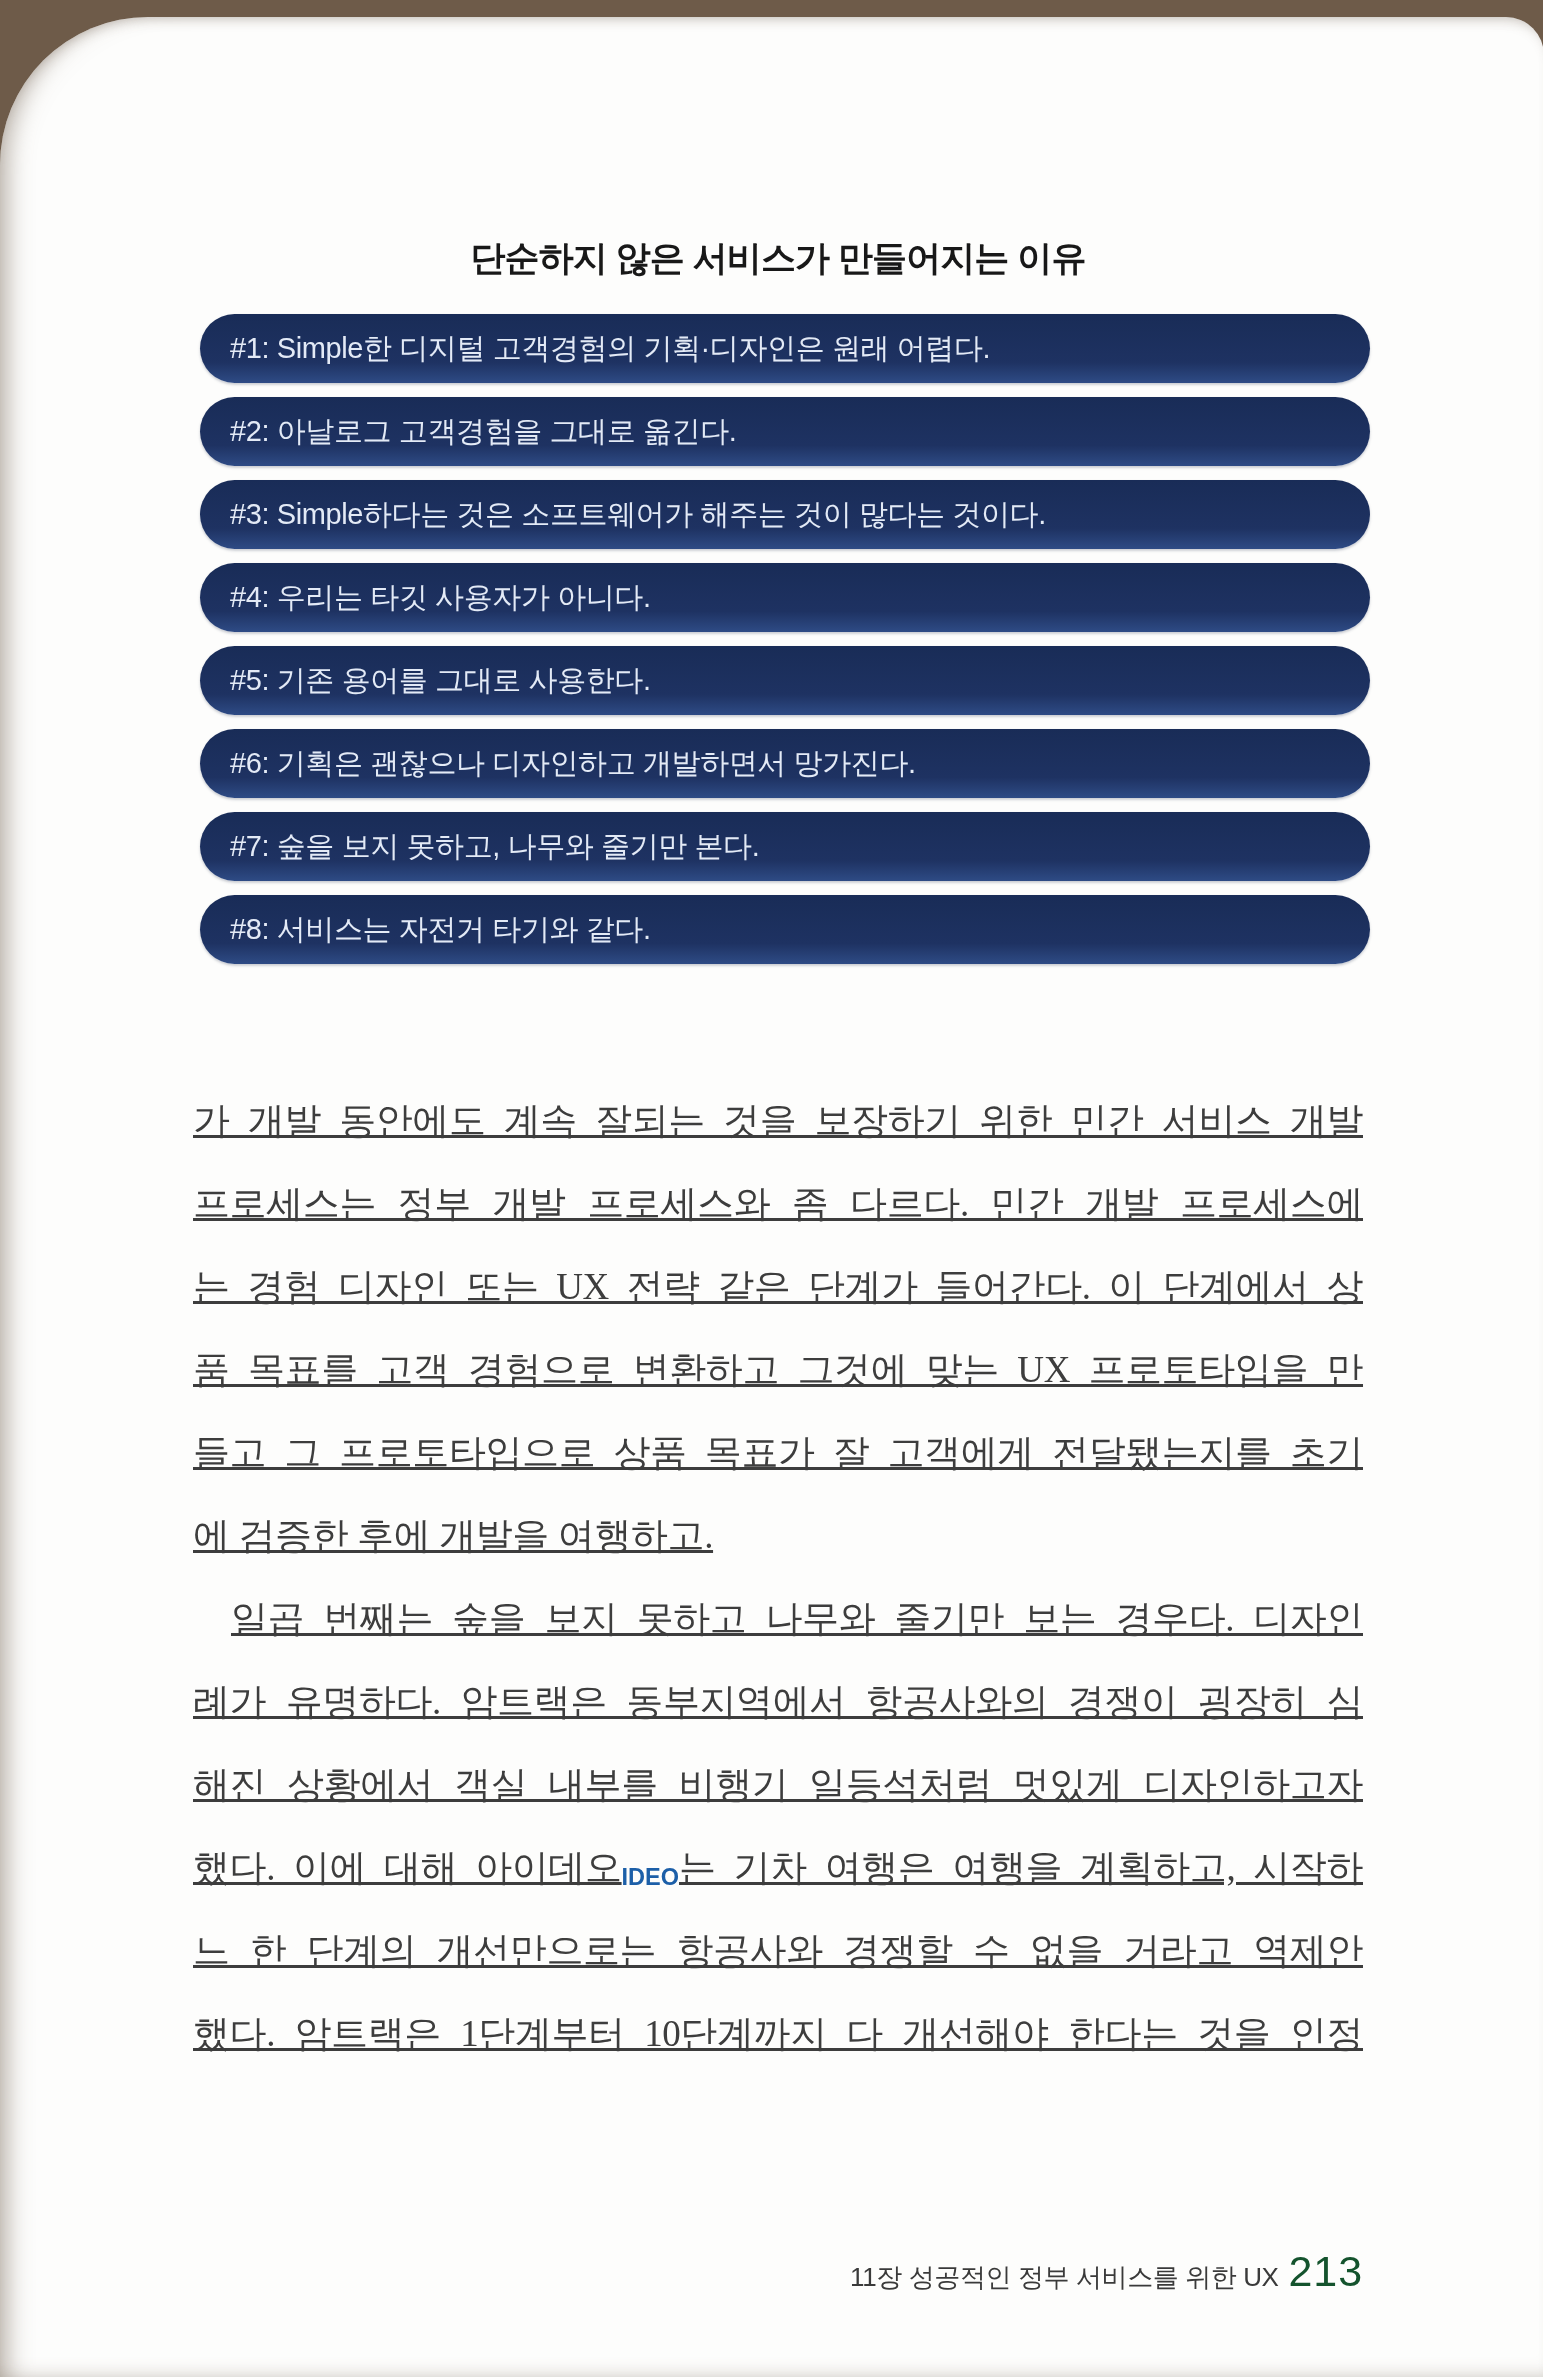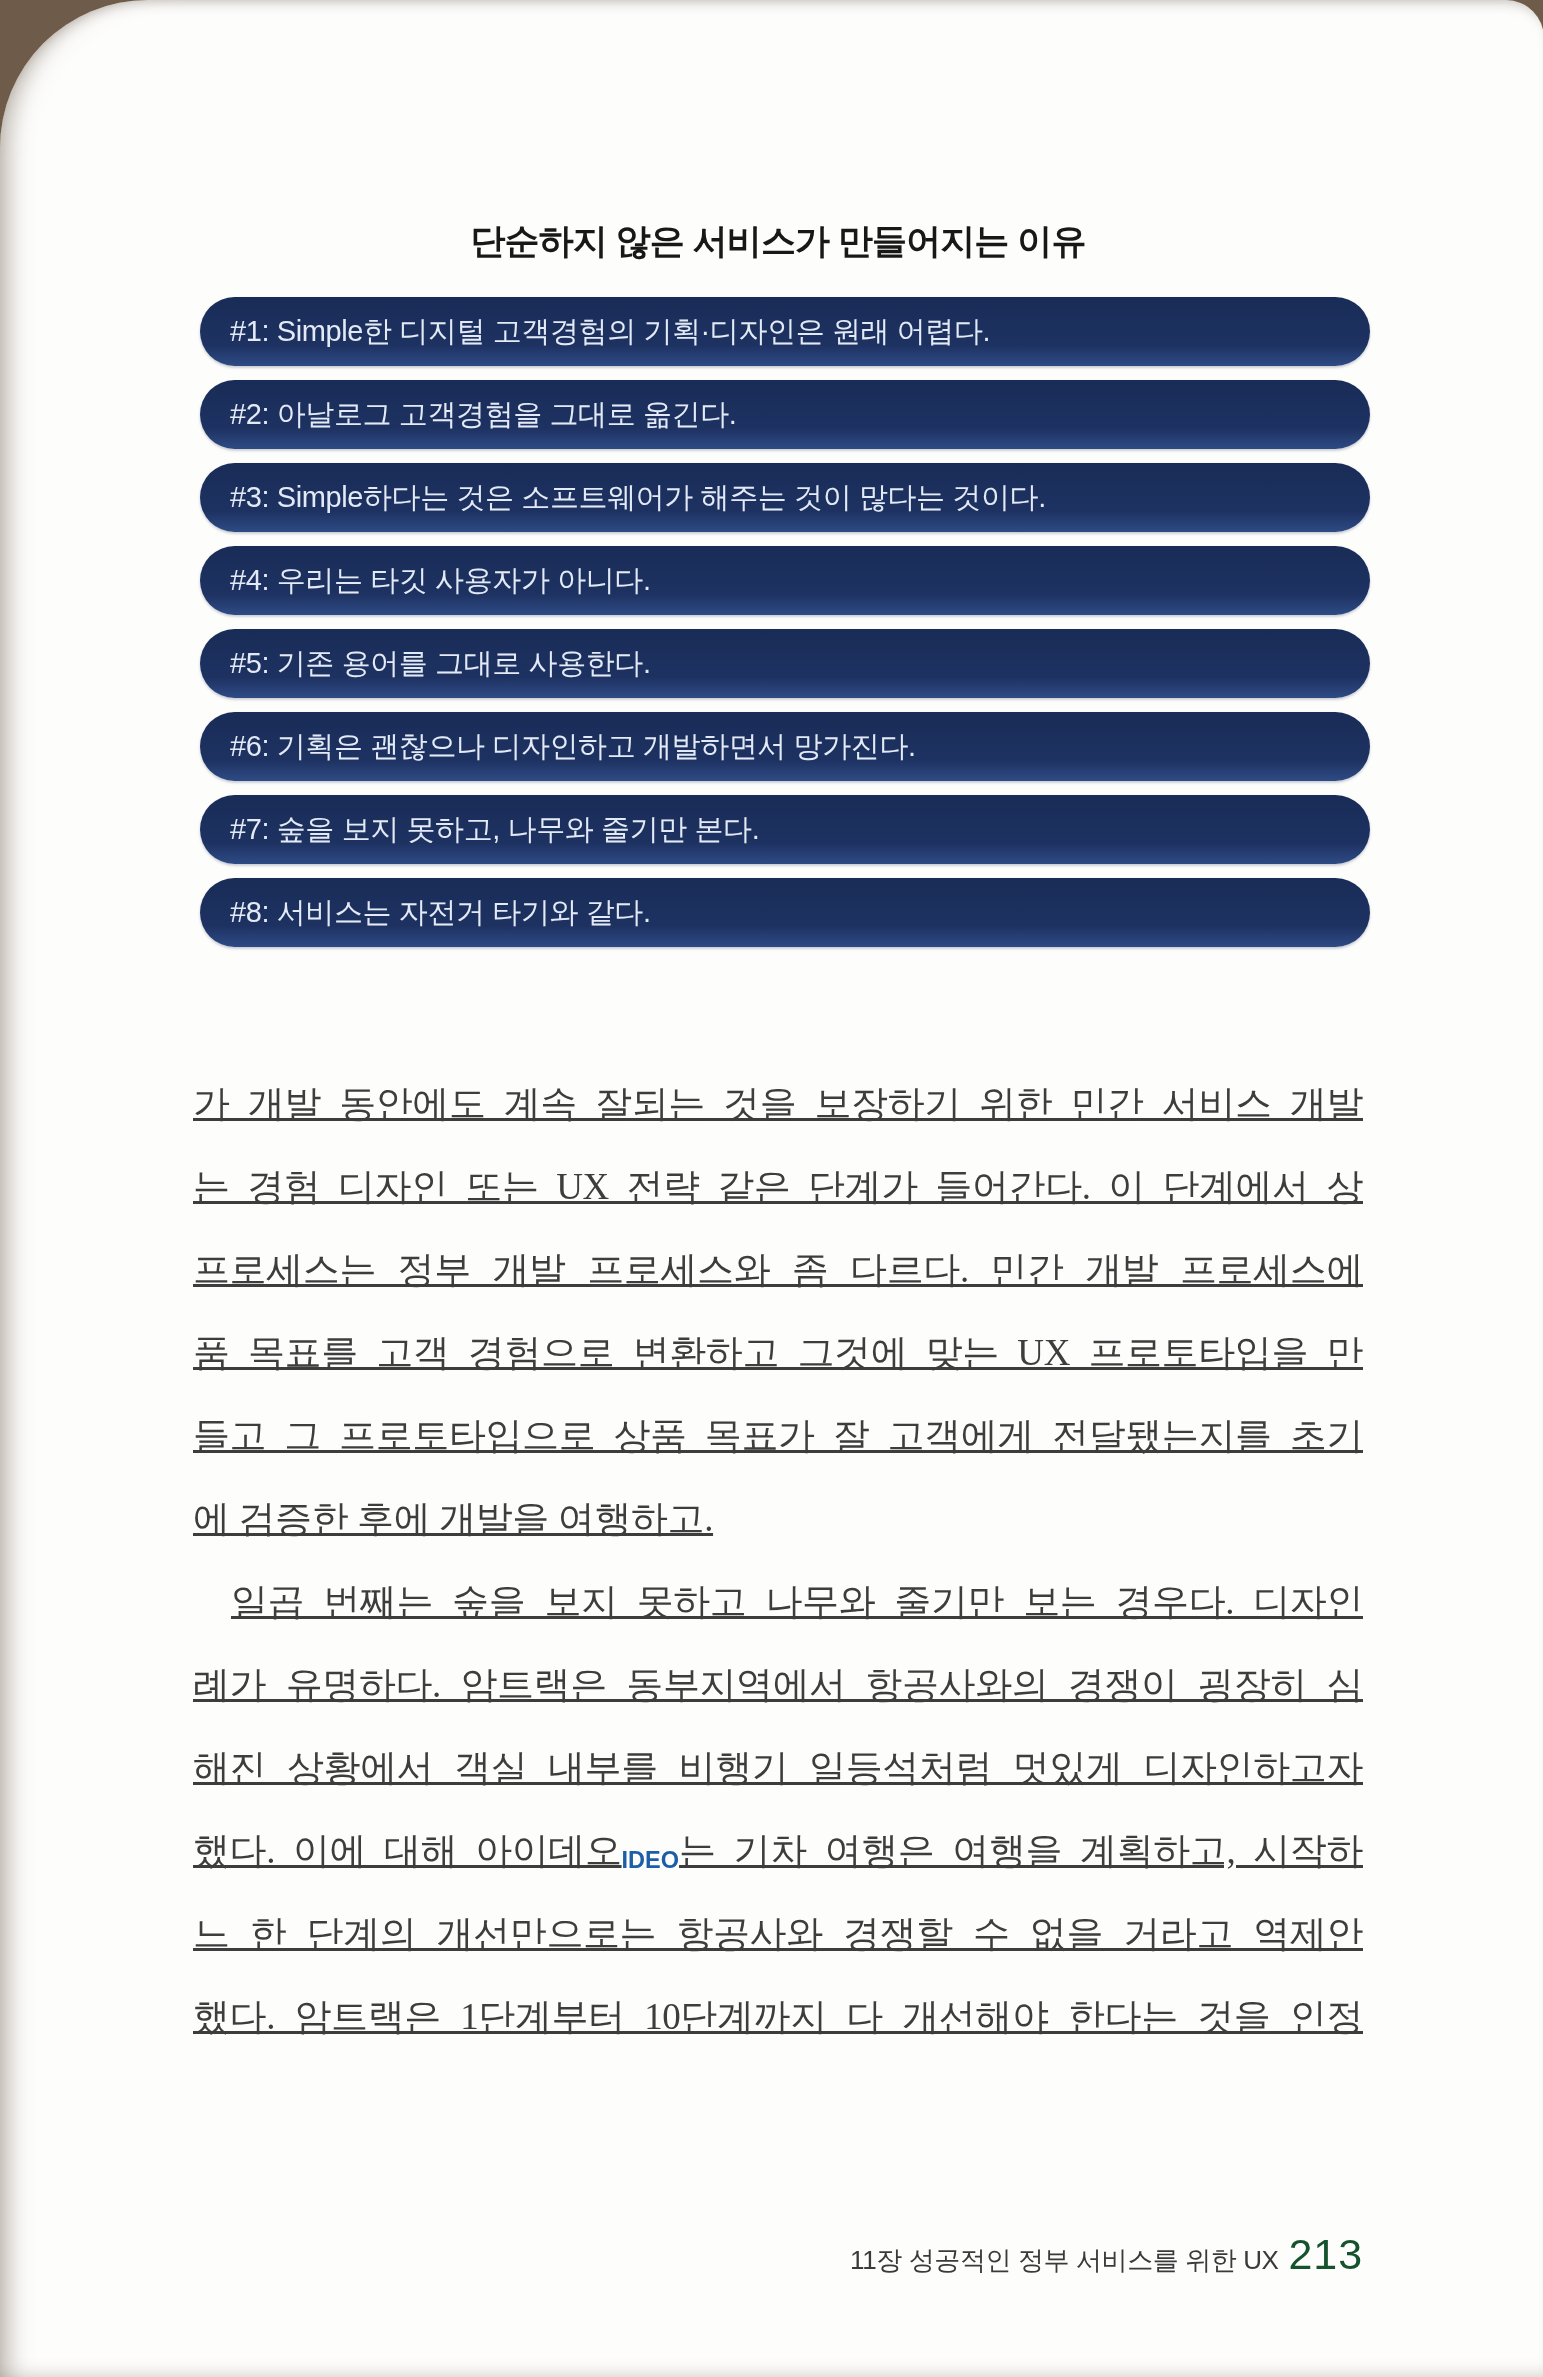--- a/index.html
+++ b/index.html
@@ -11,20 +11,21 @@
     font-family:"Liberation Sans", sans-serif;
   }
   .page{
     position:absolute;inset:0;
     background:#fdfdfc;
     border-radius:148px 38px 0 0;
     box-shadow:
       inset 22.7px 0 24.4px -15.7px rgba(116,99,83,.50),   
       inset 0 10.5px 14px -10.5px rgba(95,78,62,.40),    
       inset 0 -15.7px 19px -15.7px rgba(120,104,88,.28); 
+    margin-top: 17px;
   }
 
   
   .doc-title{
     position:absolute;left:193px;width:1170px;top:214px;height:54px;
     line-height:54px;text-align:center;
     font-size:35px;font-weight:bold;color:#181818;
     letter-spacing:-0.9px;
   }
 
@@ -102,22 +103,22 @@
       <div class="pill">
         <span>#7: 숲을 보지 못하고, 나무와 줄기만 본다.</span>
       </div>
       <div class="pill">
         <span>#8: 서비스는 자전거 타기와 같다.</span>
       </div>
     </div>
 
   <div class="body-text">
       <div class="line"><span>가 개발 동안에도 계속 잘되는 것을 보장하기 위한 민간 서비스 개발</span></div>
+      <div class="line"><span>프로세스는 정부 개발 프로세스와 좀 다르다. 민간 개발 프로세스에</span></div>
       <div class="line"><span>는 경험 디자인 또는 UX 전략 같은 단계가 들어간다. 이 단계에서 상</span></div>
-      <div class="line"><span>프로세스는 정부 개발 프로세스와 좀 다르다. 민간 개발 프로세스에</span></div>
       <div class="line"><span>품 목표를 고객 경험으로 변환하고 그것에 맞는 UX 프로토타입을 만</span></div>
       <div class="line"><span>들고 그 프로토타입으로 상품 목표가 잘 고객에게 전달됐는지를 초기</span></div>
       <div class="line no-just"><span>에 검증한 후에 개발을 여행하고.</span></div>
       <div class="line indent"><span>일곱 번째는 숲을 보지 못하고 나무와 줄기만 보는 경우다. 디자인</span></div>
       <div class="line"><span>례가 유명하다. 암트랙은 동부지역에서 항공사와의 경쟁이 굉장히 심</span></div>
       <div class="line"><span>해진 상황에서 객실 내부를 비행기 일등석처럼 멋있게 디자인하고자</span></div>
       <div class="line"><span>했다. 이에 대해 아이데오</span><span class="ideo">IDEO</span><span>는 기차 여행은 여행을 계획하고, 시작하</span></div>
       <div class="line"><span>느 한 단계의 개선만으로는 항공사와 경쟁할 수 없을 거라고 역제안</span></div>
       <div class="line"><span>했다. 암트랙은 1단계부터 10단계까지 다 개선해야 한다는 것을 인정</span></div>
     </div>

